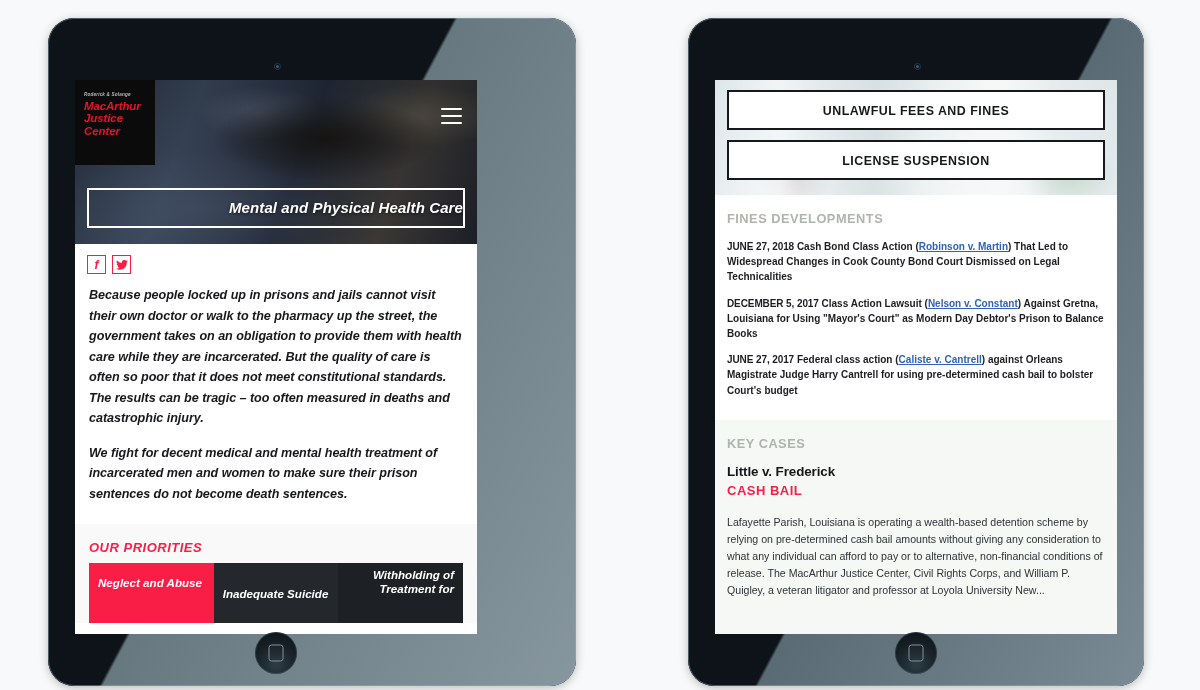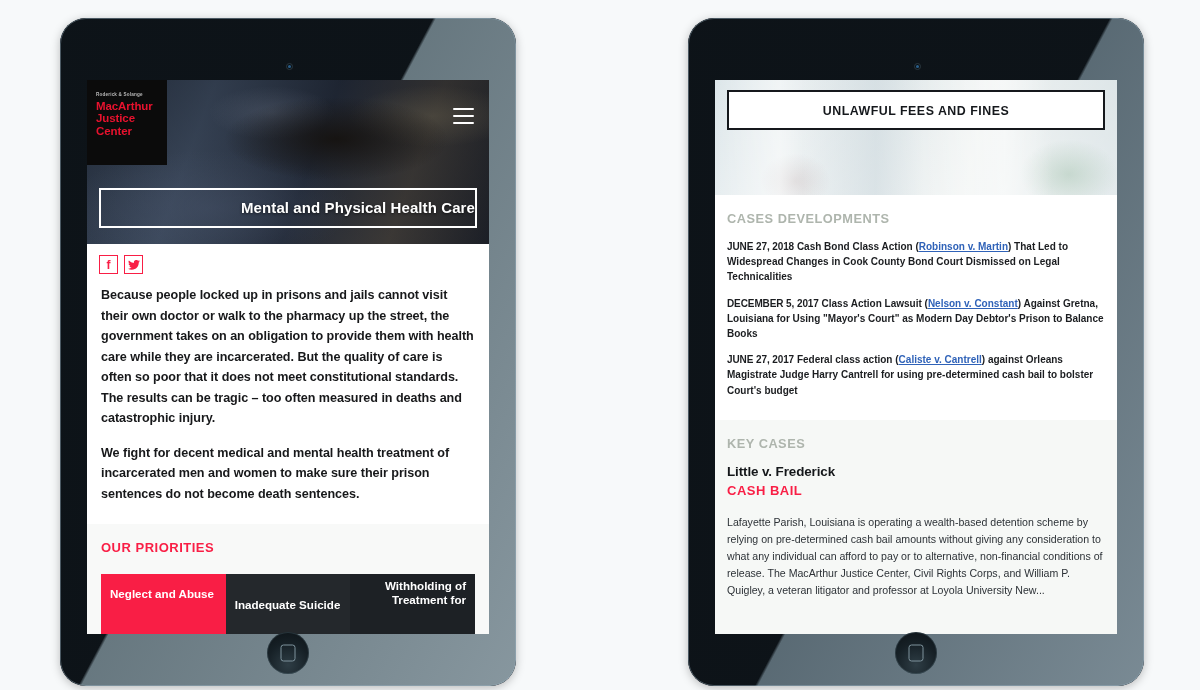--- a/index.html
+++ b/index.html
@@ -40,21 +40,21 @@
     position: absolute;
     inset: 0;
     border-radius: 26px;
     background: linear-gradient(118deg, #0d1318 0%, #0d1318 46%, #6b7c84 46.4%, #8c9ca4 100%);
     opacity: 0.96;
   }
   .bezel-sheen.right-dev {
     background: linear-gradient(118deg, #0d1318 0%, #0d1318 52%, #5d6e78 52.4%, #7e8f99 100%);
   }
 
-  .tablet-left  { left: 60px;  top: 18px; width: 456px; height: 668px; }
+  .tablet-left  { left: 48px;  top: 18px; width: 528px; height: 668px; font-style: italic; }
   .tablet-right { left: 688px; top: 18px; width: 456px; height: 668px; }
 
   .camera-dot {
     position: absolute;
     width: 7px; height: 7px;
     border-radius: 50%;
     background: #0a1015;
     border: 1px solid #2b3840;
     top: 45px;
   }
@@ -200,21 +200,21 @@
 
   .priorities {
     background: #f8f9f8;
     padding: 16px 14px 0 14px;
   }
   .priorities-head {
     color: #f91e45;
     font-size: 13px;
     font-weight: 700;
     letter-spacing: 0.5px;
-    margin-bottom: 19px;
+    margin-bottom: 8px;
   }
   .cards {
     display: flex;
     border-radius: 10px;
   }
   .card {
     flex: 1;
     height: 60px;
     padding: 13px 9px 0 9px;
     color: #ffffff;
@@ -399,24 +399,27 @@
     <div class="camera-dot" style="left:226px;"></div>
 
     <div class="screen screen-right">
       <div class="r-screen-inner">
 
         <div class="r-hero">
           <div class="r-hero-texture"></div>
           <div class="r-btn">
             <span>UNLAWFUL FEES AND FINES</span>
           </div>
+          <div class="r-btn">
+            <span>LICENSE SUSPENSION</span>
+          </div>
         </div>
 
         <div class="r-section-dev">
-          <div class="r-head">CASES DEVELOPMENTS</div>
+          <div class="r-head">FINES DEVELOPMENTS</div>
 
           <div class="dev-item">
             <span class="dev-date">JUNE 27, 2018</span>
             <span>Cash Bond Class Action (</span><span class="dev-link">Robinson v. Martin</span><span>) That Led to Widespread Changes in Cook County Bond Court Dismissed on Legal Technicalities</span>
           </div>
 
           <div class="dev-item">
             <span class="dev-date">DECEMBER 5, 2017</span>
             <span>Class Action Lawsuit (</span><span class="dev-link">Nelson v. Constant</span><span>) Against Gretna, Louisiana for Using "Mayor's Court" as Modern Day Debtor's Prison to Balance Books</span>
           </div>

